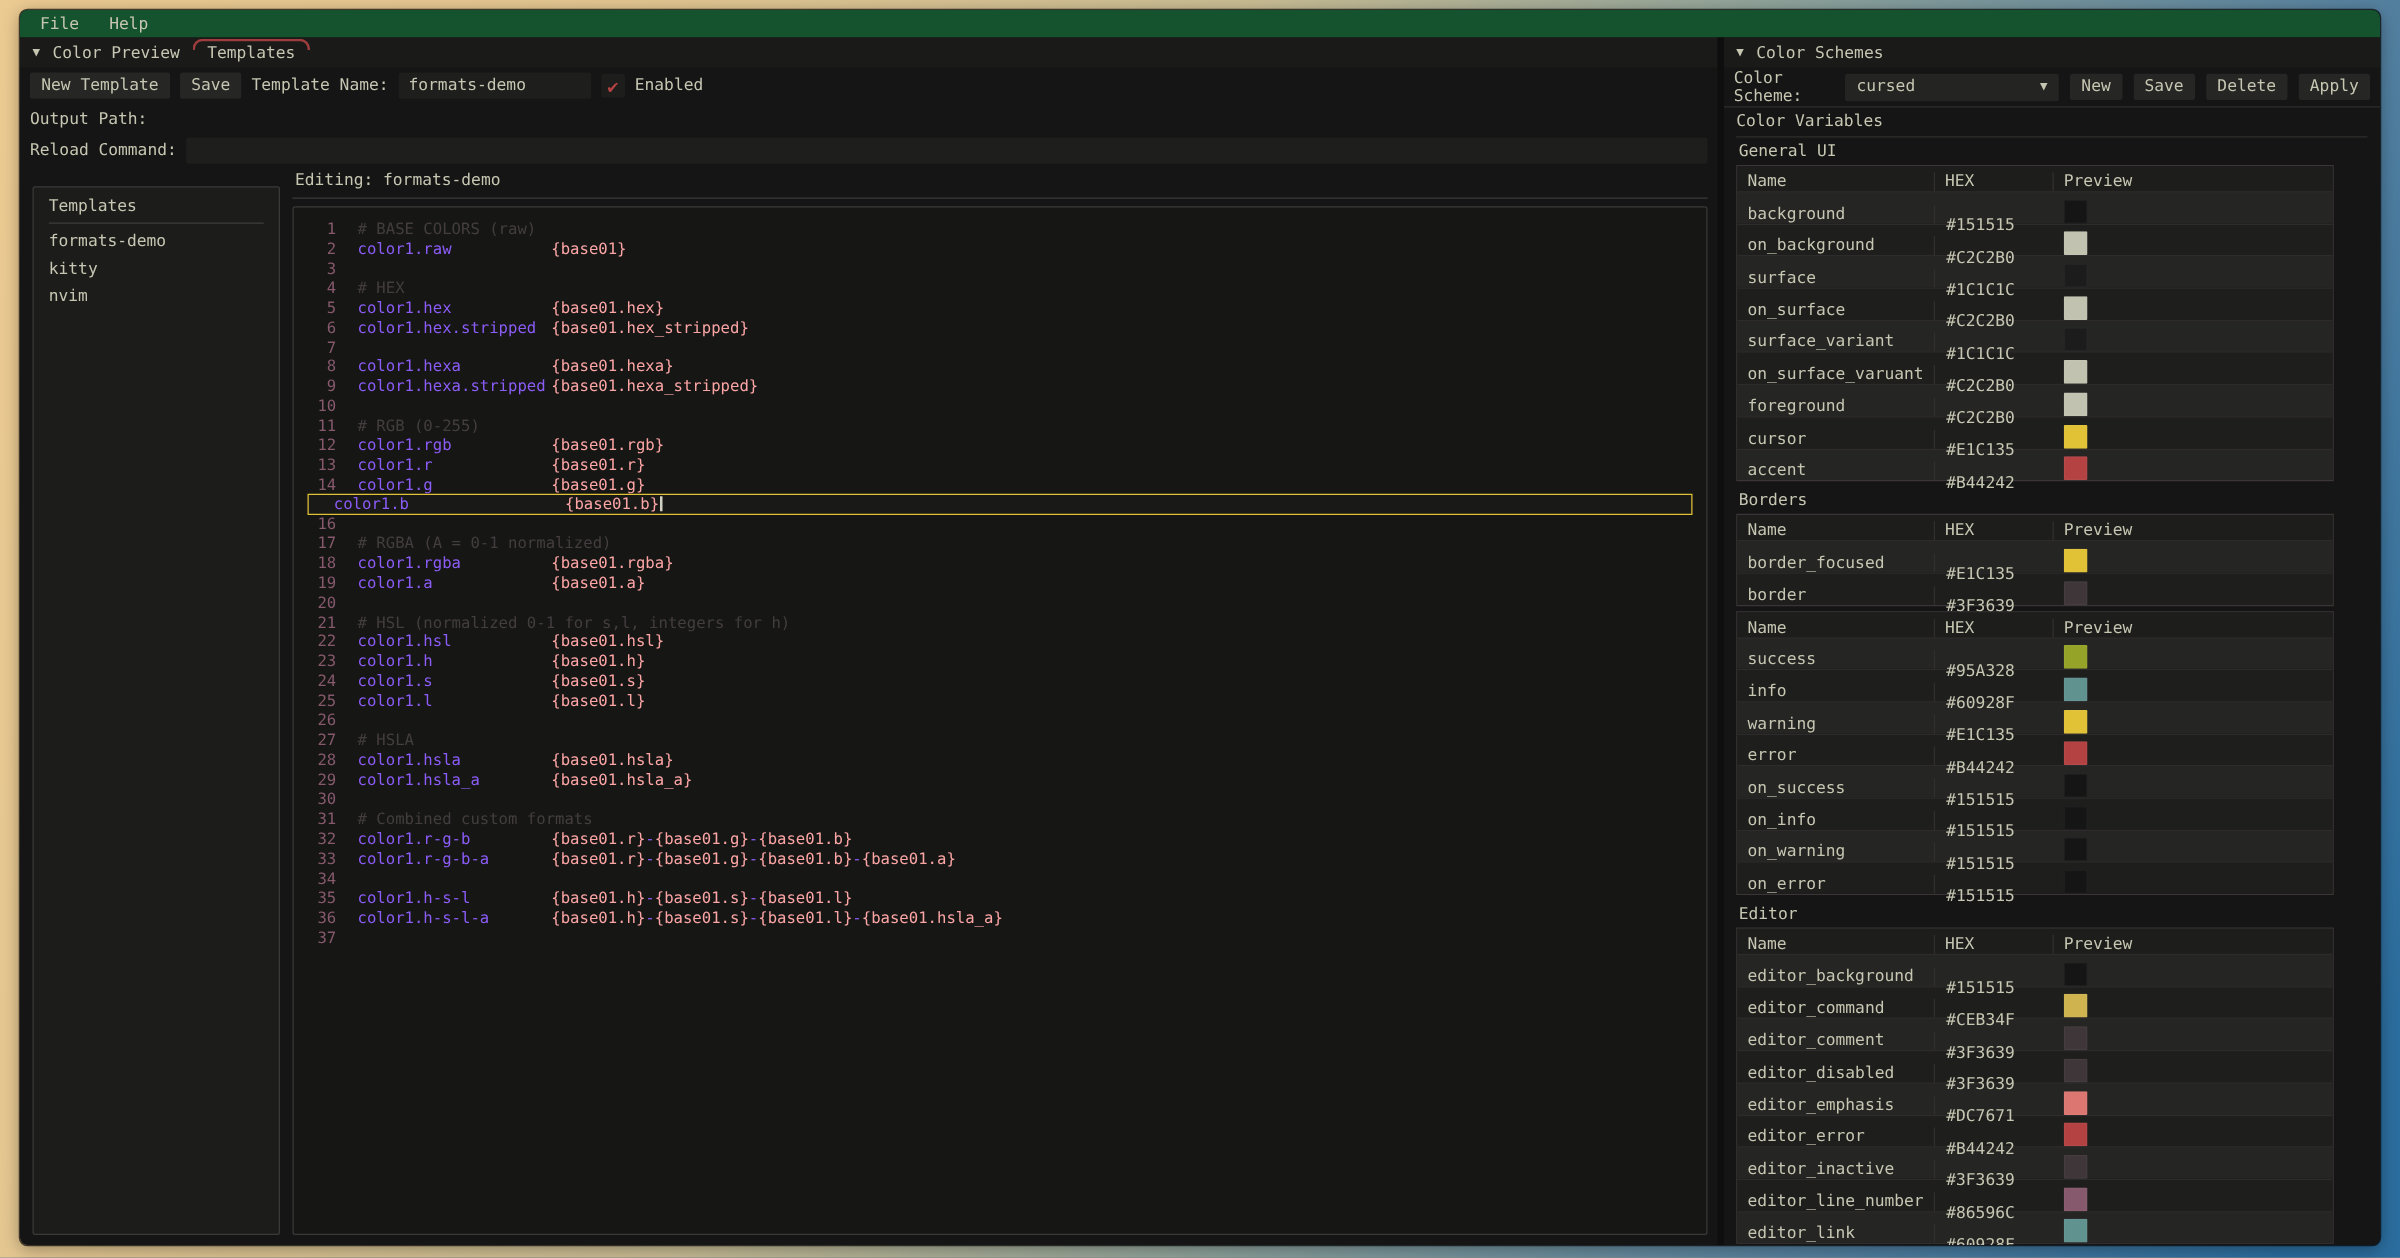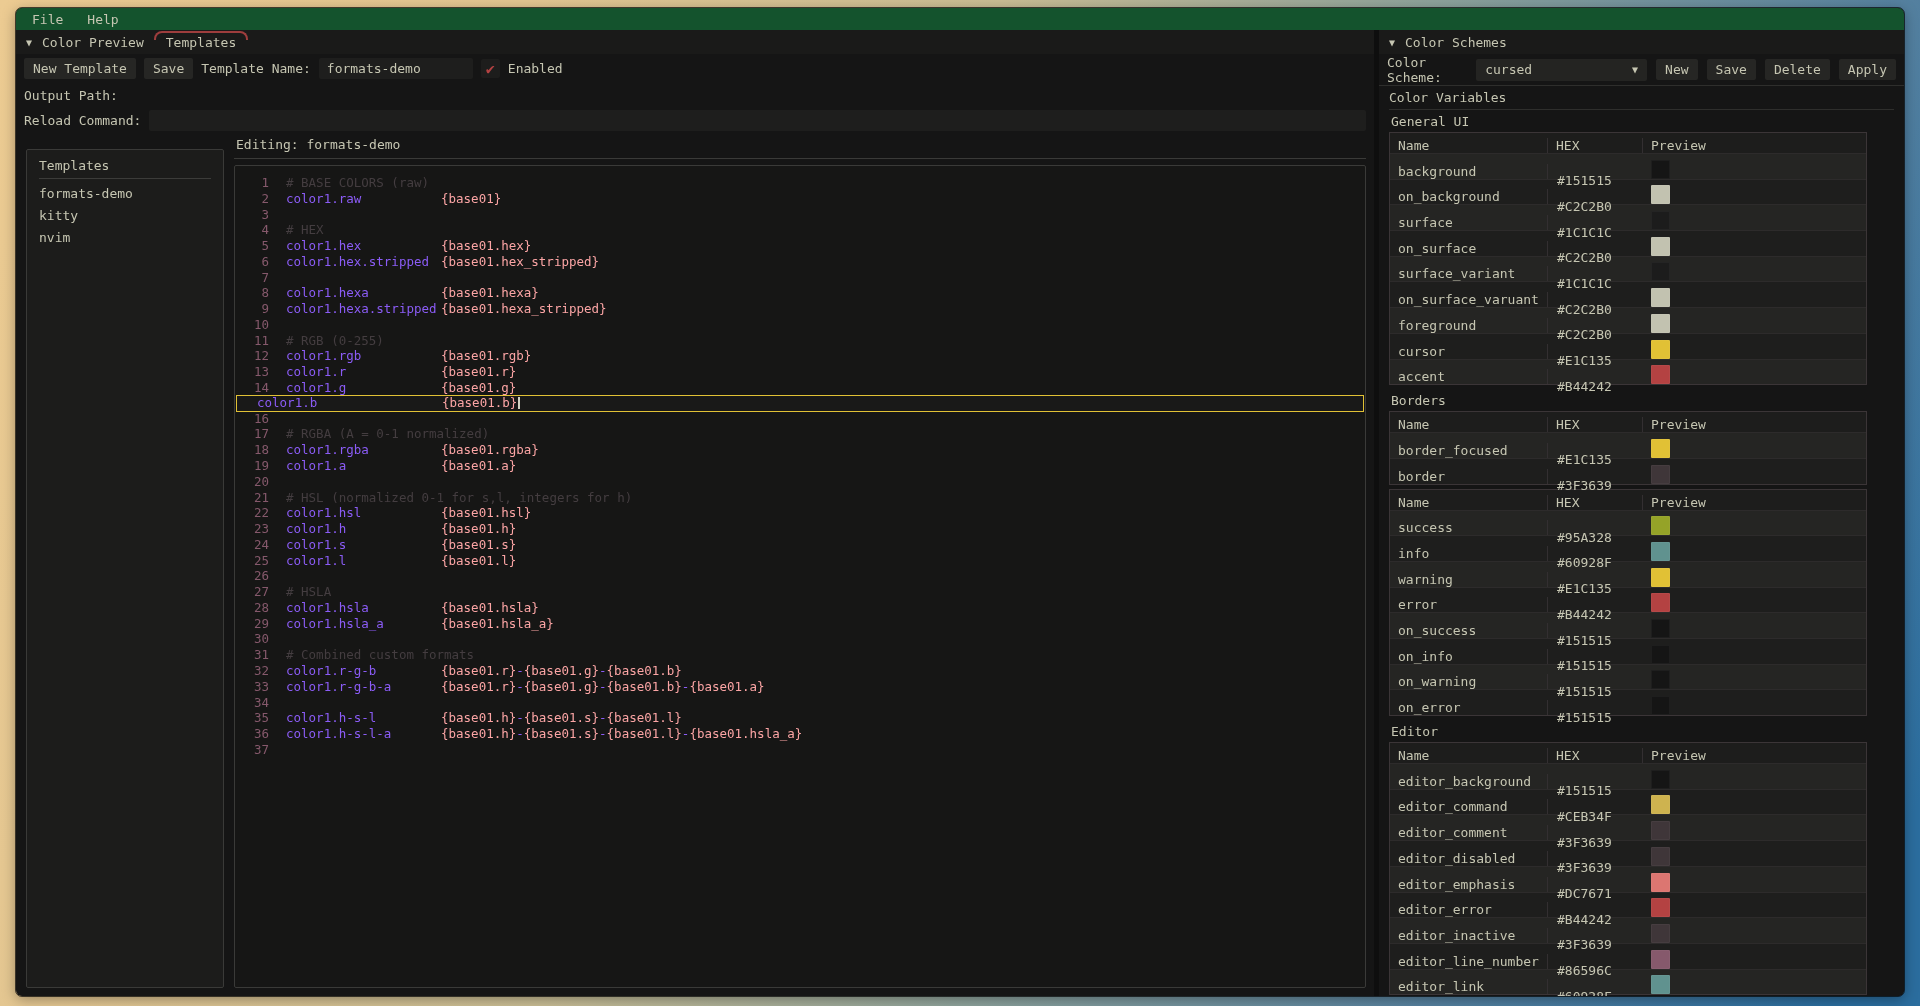--- a/index.html
+++ b/index.html
@@ -42,21 +42,21 @@
   .editing-title { height:20px; padding-left:2px; }
   .e-sep { border-top:1px solid #3a3a38; margin:1px 0 6px; }
   .code-box { flex:1; border:1px solid #3a3a38; border-radius:2px; background:#161615; padding-top:9px; overflow:hidden;
     font-size:12.5px; line-height:15.77px; position:relative; }
   .cl { height:15.77px; display:flex; align-items:center; white-space:pre; }
   .cl .num { width:34px; text-align:right; margin-right:17px; color:#86596C; flex-shrink:0; }
   .cl .k { display:inline-block; width:155px; flex-shrink:0; }
   .comment { color:#443D40; }
   .code, .sep { color:#8b5cf6; }
   .ph { color:#fca5a5; }
-  .cl.active { border:1px solid #E1C135; background:#191918; height:17px; margin:-1px 1px; padding-left:20px; position:relative; z-index:2; }
+  .cl.active { border:1px solid #E1C135; background:#191918; height:17px; margin:-1px 11px; padding-left:20px; position:relative; z-index:2; }
   .cl.active .k { width:185px; }
   .cursor { display:inline-block; width:2px; height:12px; background:#d2d2c2; margin-left:1px; }
   .scheme-row { height:31px; display:flex; align-items:center; padding:0 8px; gap:9px; flex-shrink:0; }
   .combo { width:212px; height:22px; background:#242422; border-radius:2px; display:flex; align-items:center; justify-content:space-between; padding:0 9px; }
   .combo-arrow { font-size:10px; }
   .hsep { border-top:1px solid #2e2e2c; flex-shrink:0; }
   .vars-title { height:23px; display:flex; align-items:center; padding-left:10px; flex-shrink:0; }
   .rp-content { flex:1; overflow:hidden; padding:0 10px; min-height:0; }
   .section-title { height:22px; display:flex; align-items:center; padding-left:2px; }
   .cv-table { border:1px solid #3b3537; width:478px; margin-bottom:4px; }

